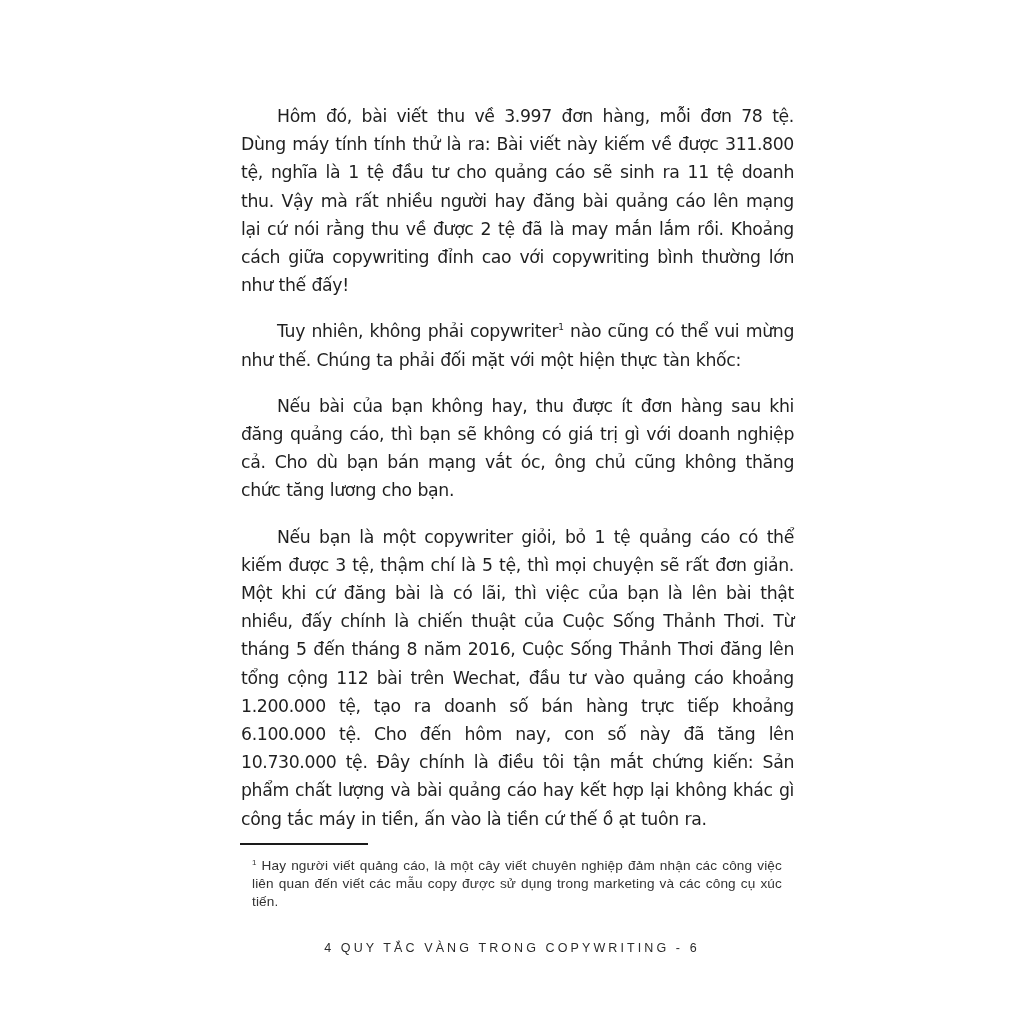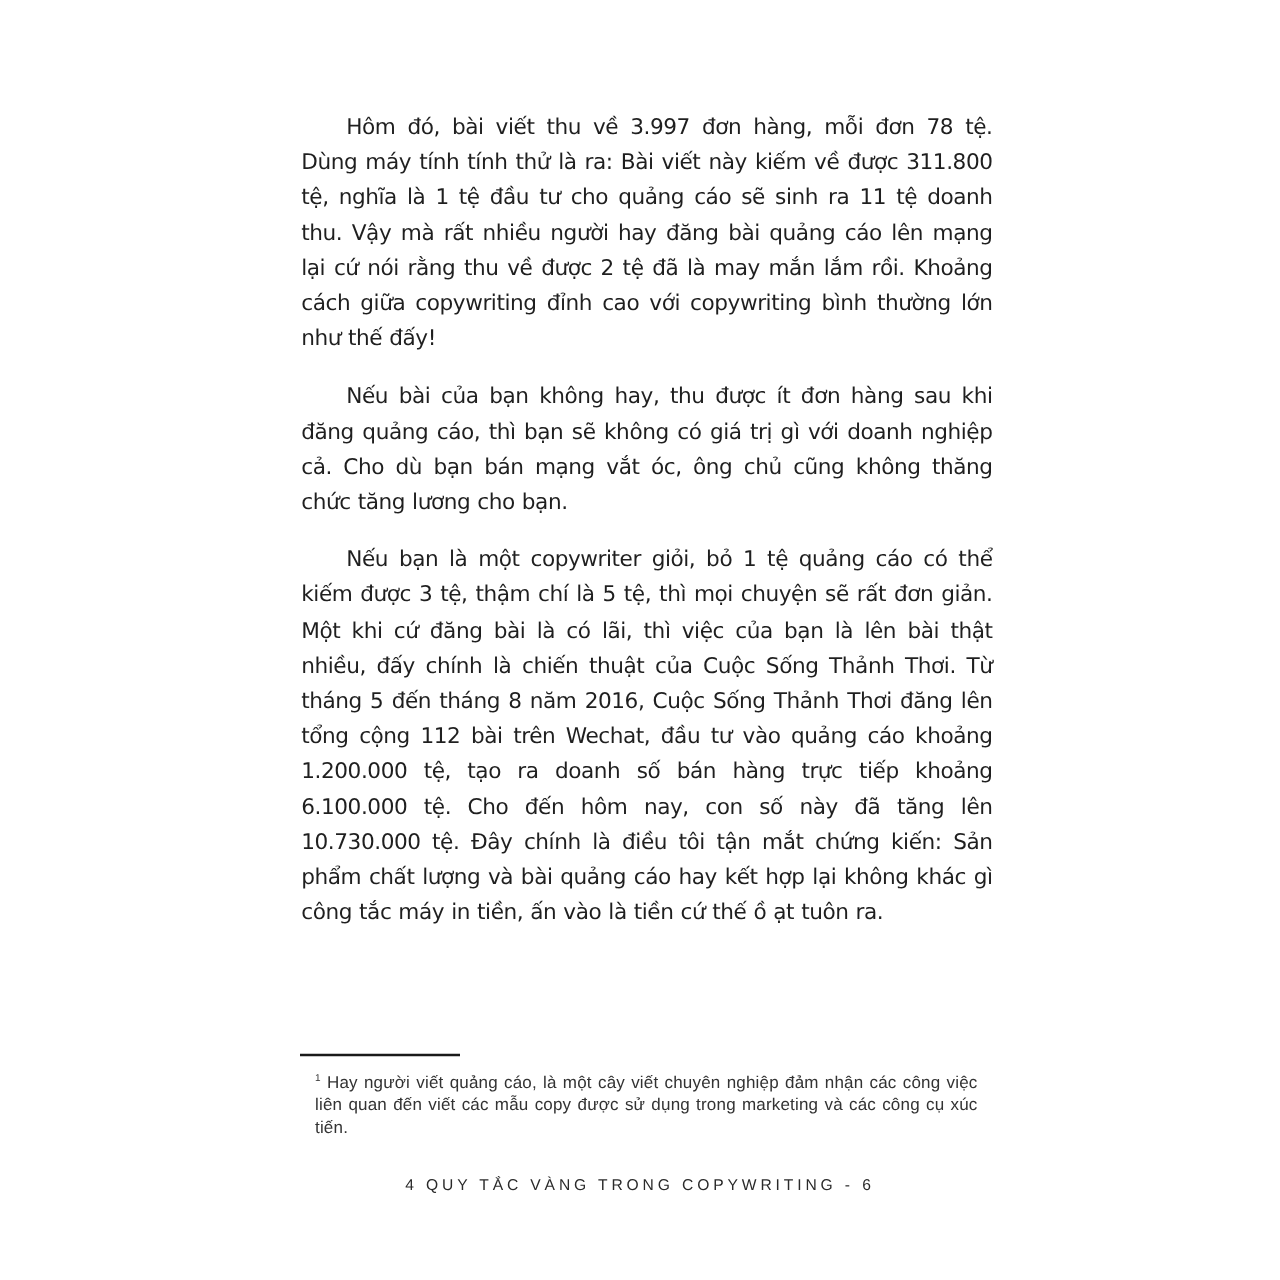--- a/index.html
+++ b/index.html
@@ -6,21 +6,21 @@
     body { width: 1024px; height: 1024px; position: relative; overflow: hidden; }
     .page {
       position: absolute;
       left: 241px;
       top: 88px;
       width: 553px;
       color: #1f1f1f;
       font-family: "DejaVu Sans", sans-serif;
     }
     .para {
-      margin: 0 0 18px 0;
+      margin: 14px 0 18px 0;
       font-size: 17.3px;
       line-height: 28.2px;
       text-align: justify;
       text-indent: 36px;
       letter-spacing: -0.35px;
       word-spacing: 0.5px;
     }
     sup.fn-ref { font-size: 9px; vertical-align: 7px; line-height: 0; }
     .footnote-area {
       position: absolute;
@@ -54,20 +54,21 @@
       font-size: 12.5px;
       letter-spacing: 3.1px;
       color: #2a2a2a;
     }
   </style>
 </head>
 <body>
 
 <div class="page">
   <p class="para">Hôm đó, bài viết thu về 3.997 đơn hàng, mỗi đơn 78 tệ. Dùng máy tính tính thử là ra: Bài viết này kiếm về được 311.800 tệ, nghĩa là 1 tệ đầu tư cho quảng cáo sẽ sinh ra 11 tệ doanh thu. Vậy mà rất nhiều người hay đăng bài quảng cáo lên mạng lại cứ nói rằng thu về được 2 tệ đã là may mắn lắm rồi. Khoảng cách giữa copywriting đỉnh cao với copywriting bình thường lớn như thế đấy!</p>
+  <p class="para"><span>Tuy nhiên, không phải copywriter</span><sup class="fn-ref">1</sup><span> nào cũng có thể vui mừng như thế. Chúng ta phải đối mặt với một hiện thực tàn khốc:</span></p>
   <p class="para">Nếu bài của bạn không hay, thu được ít đơn hàng sau khi đăng quảng cáo, thì bạn sẽ không có giá trị gì với doanh nghiệp cả. Cho dù bạn bán mạng vắt óc, ông chủ cũng không thăng chức tăng lương cho bạn.</p>
   <p class="para">Nếu bạn là một copywriter giỏi, bỏ 1 tệ quảng cáo có thể kiếm được 3 tệ, thậm chí là 5 tệ, thì mọi chuyện sẽ rất đơn giản. Một khi cứ đăng bài là có lãi, thì việc của bạn là lên bài thật nhiều, đấy chính là chiến thuật của Cuộc Sống Thảnh Thơi. Từ tháng 5 đến tháng 8 năm 2016, Cuộc Sống Thảnh Thơi đăng lên tổng cộng 112 bài trên Wechat, đầu tư vào quảng cáo khoảng 1.200.000 tệ, tạo ra doanh số bán hàng trực tiếp khoảng 6.100.000 tệ. Cho đến hôm nay, con số này đã tăng lên 10.730.000 tệ. Đây chính là điều tôi tận mắt chứng kiến: Sản phẩm chất lượng và bài quảng cáo hay kết hợp lại không khác gì công tắc máy in tiền, ấn vào là tiền cứ thế ồ ạt tuôn ra.</p>
 </div>
 
 <div class="footnote-area">
   <div class="fn-rule"></div>
   <p class="fn-text"><sup>1</sup><span> Hay người viết quảng cáo, là một cây viết chuyên nghiệp đảm nhận các công việc liên quan đến viết các mẫu copy được sử dụng trong marketing và các công cụ xúc tiến.</span></p>
 </div>
 
 <div class="page-footer">4 QUY TẮC VÀNG TRONG COPYWRITING - 6</div>

